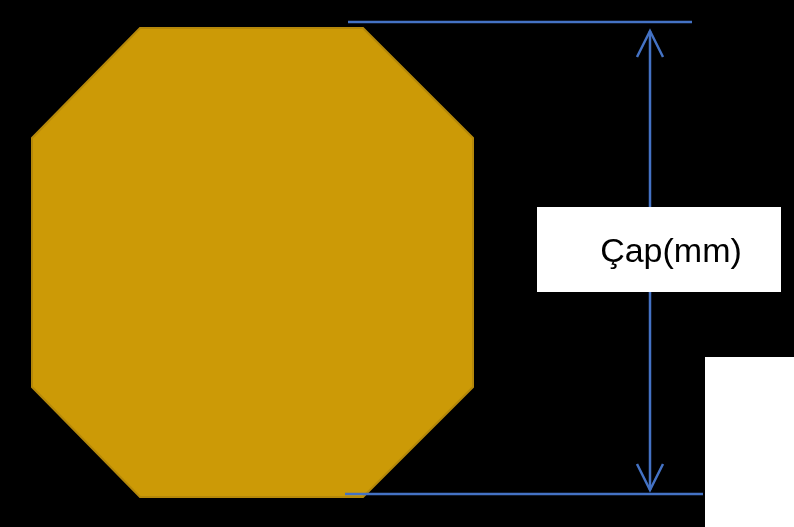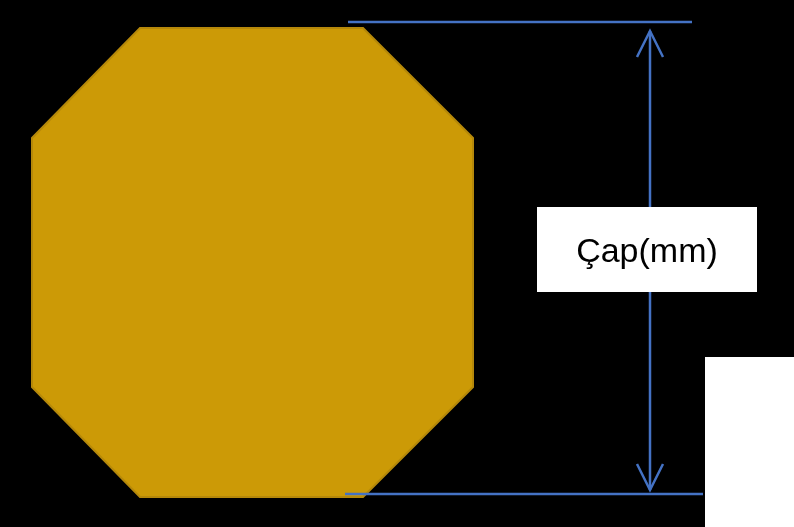--- a/index.html
+++ b/index.html
@@ -56,17 +56,17 @@
 
     <line x1="650" y1="31" x2="650" y2="490" stroke-width="2.5" stroke="#4472C4"></line>
 
     <polyline points="637,57 650,31 663,57" fill="none" stroke-width="2.5" stroke="#4472C4"></polyline>
 
     <polyline points="637,464 650,490 663,464" fill="none" stroke-width="2.5" stroke="#4472C4"></polyline>
   </svg>
 
   <div class="corner-rect" style="background-color: rgb(255, 255, 255);"></div>
 
-  <div class="label-box" style="background-color: rgb(255, 255, 255);">
+  <div class="label-box" style="background-color: rgb(255, 255, 255); padding-left: 24px;">
     <span class="label-text" style="color: rgb(0, 0, 0);">Çap(mm)</span>
   </div>
 
 </div>
 
 </body></html>

